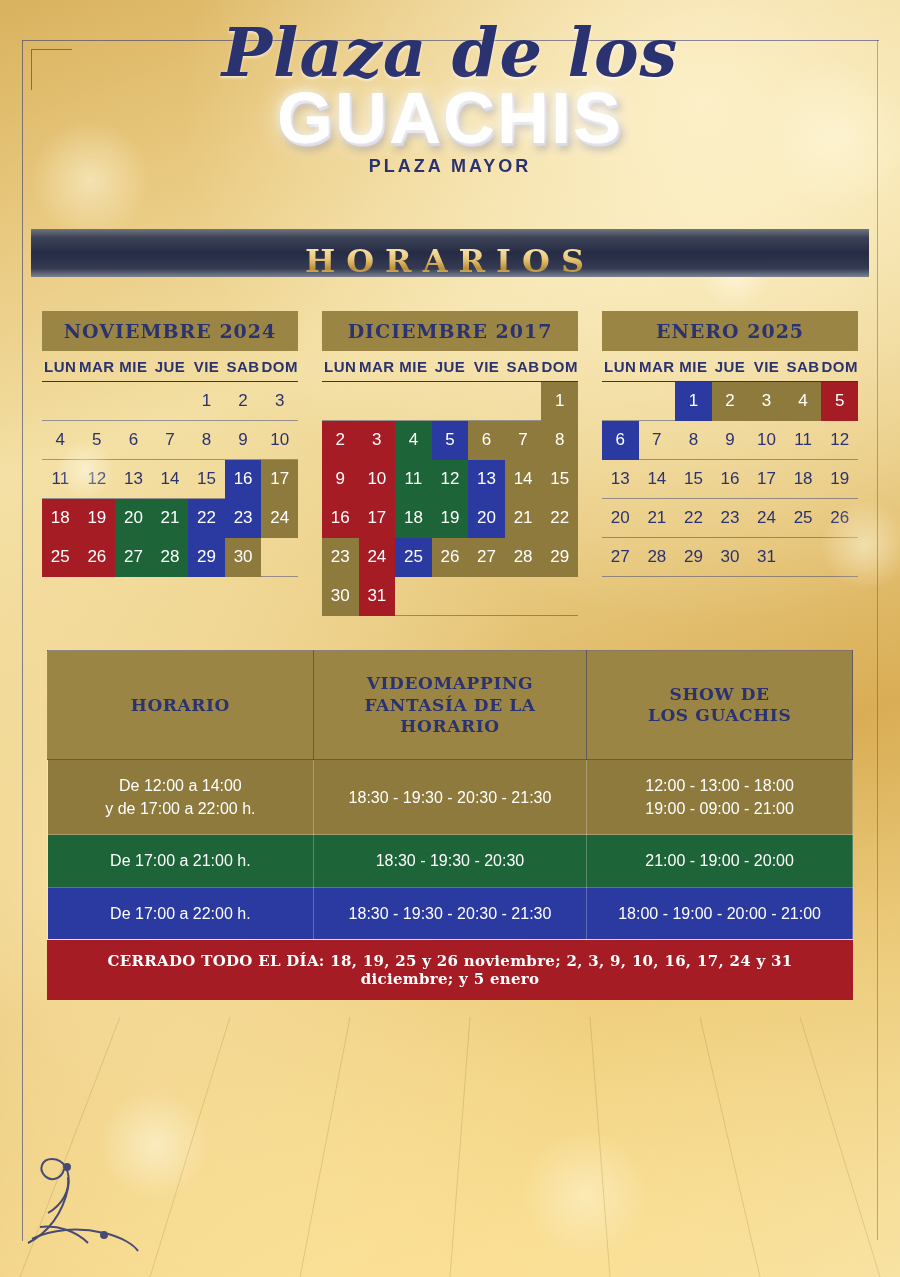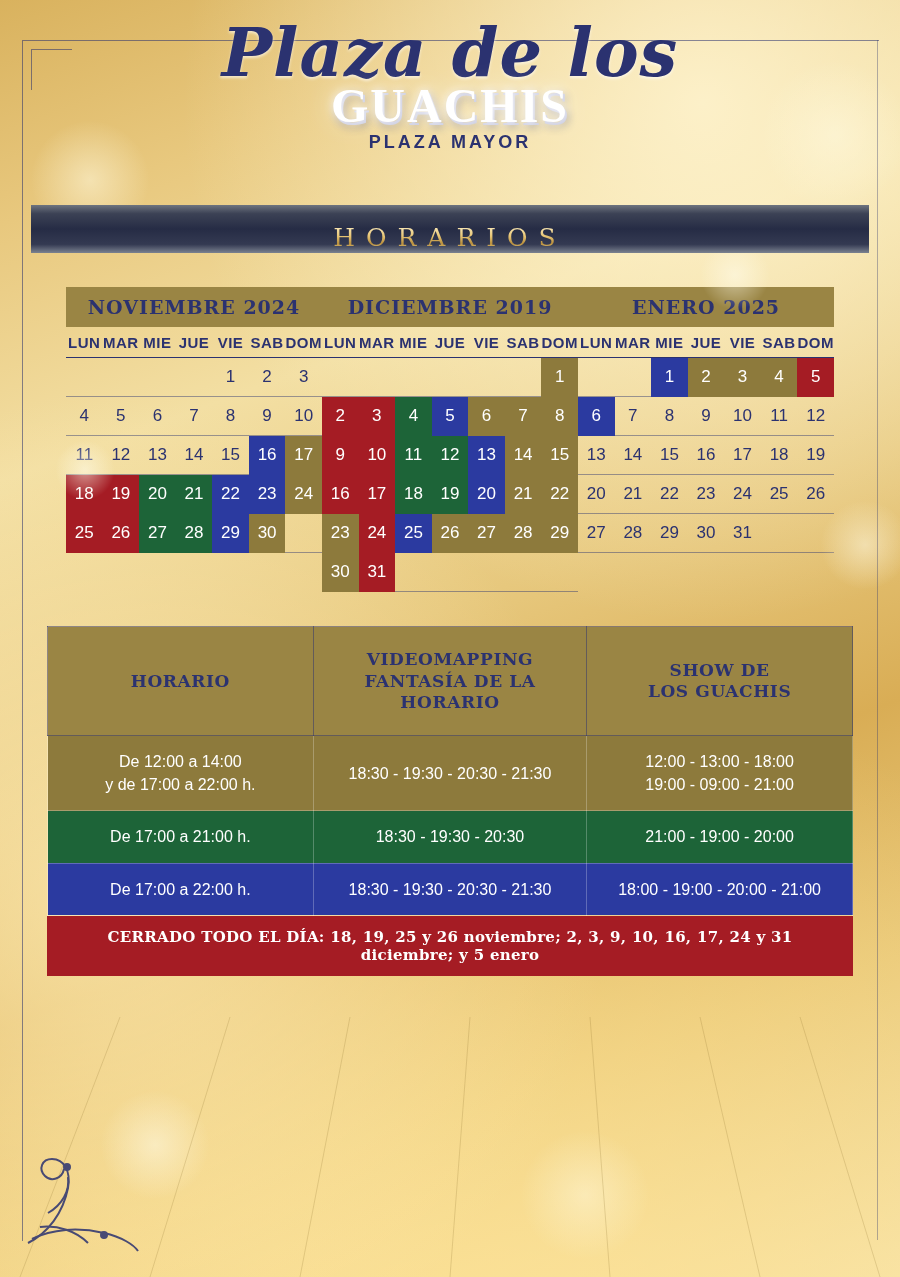--- a/index.html
+++ b/index.html
@@ -20,48 +20,48 @@
 
   
   .header{position:relative;padding-top:18px;text-align:center;}
   .script-title{
     font-family:"DejaVu Serif", serif;font-style:italic;font-weight:bold;
     font-size:67px;color:#2b3270;letter-spacing:1px;
     text-shadow:0 2px 3px rgba(255,255,255,.6);
     margin:0;line-height:1.05;
   }
   .big-title{
-    font-family:Liberation Serif, serif;font-weight:bold;font-size:48px;
+    font-family:Liberation Sans, sans-serif;font-weight:bold;font-size:72px;
     letter-spacing:2px;margin:-6px 0 0 0;line-height:1;
     color:#ffffff;
     text-shadow:
       0 0 10px rgba(255,255,255,.9),
       0 0 26px rgba(255,255,255,.75),
       2px 3px 0 #c9cbe0,
       3px 5px 8px rgba(40,45,90,.45);
   }
   .sub-title{
     font-family:"Liberation Sans", sans-serif;font-weight:bold;font-size:18px;
     letter-spacing:3px;color:#2b3270;margin-top:2px;
   }
 
   
   .banner{
     position:relative;margin:52px auto 0 auto;width:838px;height:48px;
     background:linear-gradient(180deg,#6e747f 0%, #3c4255 18%, #262c45 50%, #343a52 82%, #7b8290 100%);
     display:flex;align-items:center;justify-content:center;
   }
   .banner span{
-    font-family:"DejaVu Serif", serif;font-weight:normal;font-size:25px;letter-spacing:11px;
+    font-family:"DejaVu Serif", serif;font-weight:bold;font-size:32px;letter-spacing:11px;
     background:linear-gradient(180deg,#fff4cf 0%,#e8c676 45%,#b98f3c 70%,#f1dc9f 100%);
     -webkit-background-clip:text;background-clip:text;color:transparent;margin-top:16px;
   }
 
   
-  .cal-row{display:flex;justify-content:center;margin-top:34px;}
+  .cal-row{display:flex;justify-content:center;gap:24px;margin-top:34px;}
   .cal{width:256px;}
   .cal-head{
     background:#9a8544;color:#2b3270;text-align:center;
     font-family:"DejaVu Serif", serif;font-weight:bold;font-size:19px;letter-spacing:1px;
     padding:9px 0;
   }
   .cal table{border-collapse:collapse;width:100%;table-layout:fixed;}
   .cal th{
     font-size:15px;font-weight:bold;color:#2b3270;padding:7px 0 6px 0;
     border-bottom:1px solid #2b3270;letter-spacing:.5px;
@@ -207,21 +207,21 @@
             <td class="c-green">28</td>
             <td class="c-blue">29</td>
             <td class="c-olive">30</td>
             <td class="empty"></td>
           </tr>
         </tbody>
     </table>
   </div>
 
   <div class="cal">
-    <div class="cal-head">DICIEMBRE 2019</div>
+    <div class="cal-head">DICIEMBRE 2017</div>
     <table>
       <thead>
           <tr>
         <th>LUN</th>
         <th>MAR</th>
         <th>MIE</th>
         <th>JUE</th>
         <th>VIE</th>
         <th>SAB</th>
         <th>DOM</th>

